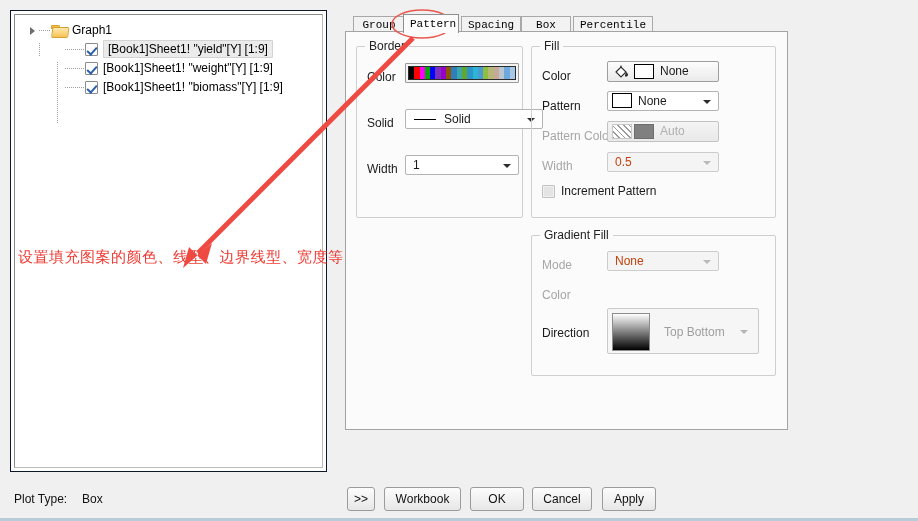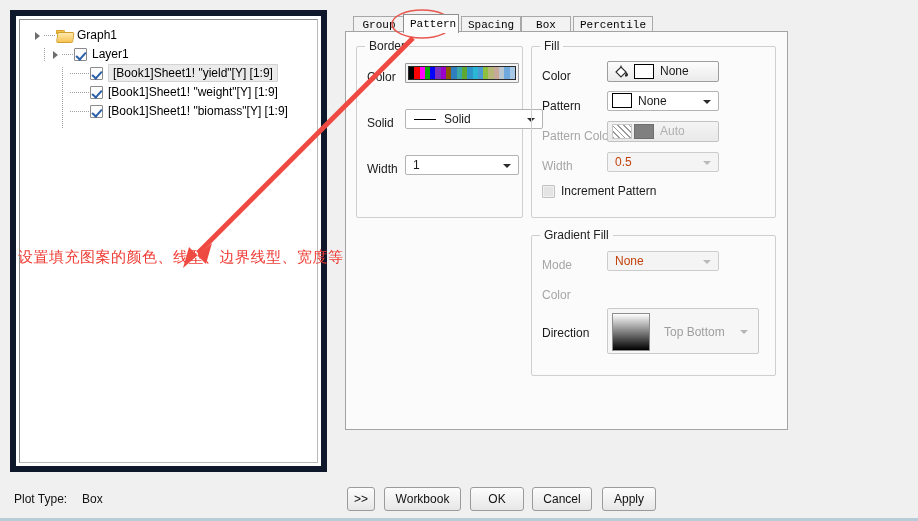--- a/index.html
+++ b/index.html
@@ -14,21 +14,21 @@
   }
   .dialog{
     position:absolute;left:0;top:0;width:918px;height:521px;
     background:#f0f0f0;
     box-sizing:border-box;
   }
   
   .tree-outer{
     position:absolute;left:10px;top:10px;width:317px;height:462px;
     background:#fff;
-    border:6px solid #0f172a;
+    border:1px solid #0f172a;
     box-sizing:border-box;
     box-shadow:inset 0 0 0 1px #ffffff;
   }
   .tree-inner{
     position:absolute;left:3px;top:3px;right:3px;bottom:3px;
     background:#fff;
     border:1px solid #b9b9b9;
     border-top-color:#8c8c8c;border-left-color:#8c8c8c;
     box-sizing:border-box;
     overflow:hidden;
@@ -251,23 +251,20 @@
     <div class="tree-inner">
       <div class="tree">
 
         <div class="vline" style="left:24px;top:28px;height:14px;"></div>
         <div class="vline" style="left:42px;top:47px;height:62px;"></div>
 
         <div class="node" style="padding-left:6px;">
           <span class="exp"></span><span class="dots"></span><span class="folder"></span><span class="lbl">Graph1</span>
         </div>
 
-        <div class="node" style="padding-left:24px;">
-          <span class="exp"></span><span class="dots"></span><span class="cbox"></span><span class="lbl">Layer1</span>
-        </div>
 
         <div class="node selected" style="padding-left:42px;">
           <span class="dots" style="width:20px;"></span><span class="cbox"></span><span class="lbl">[Book1]Sheet1! "yield"[Y] [1:9]</span>
         </div>
 
         <div class="node" style="padding-left:42px;">
           <span class="dots" style="width:20px;"></span><span class="cbox"></span><span class="lbl">[Book1]Sheet1! "weight"[Y] [1:9]</span>
         </div>
 
         <div class="node" style="padding-left:42px;">

